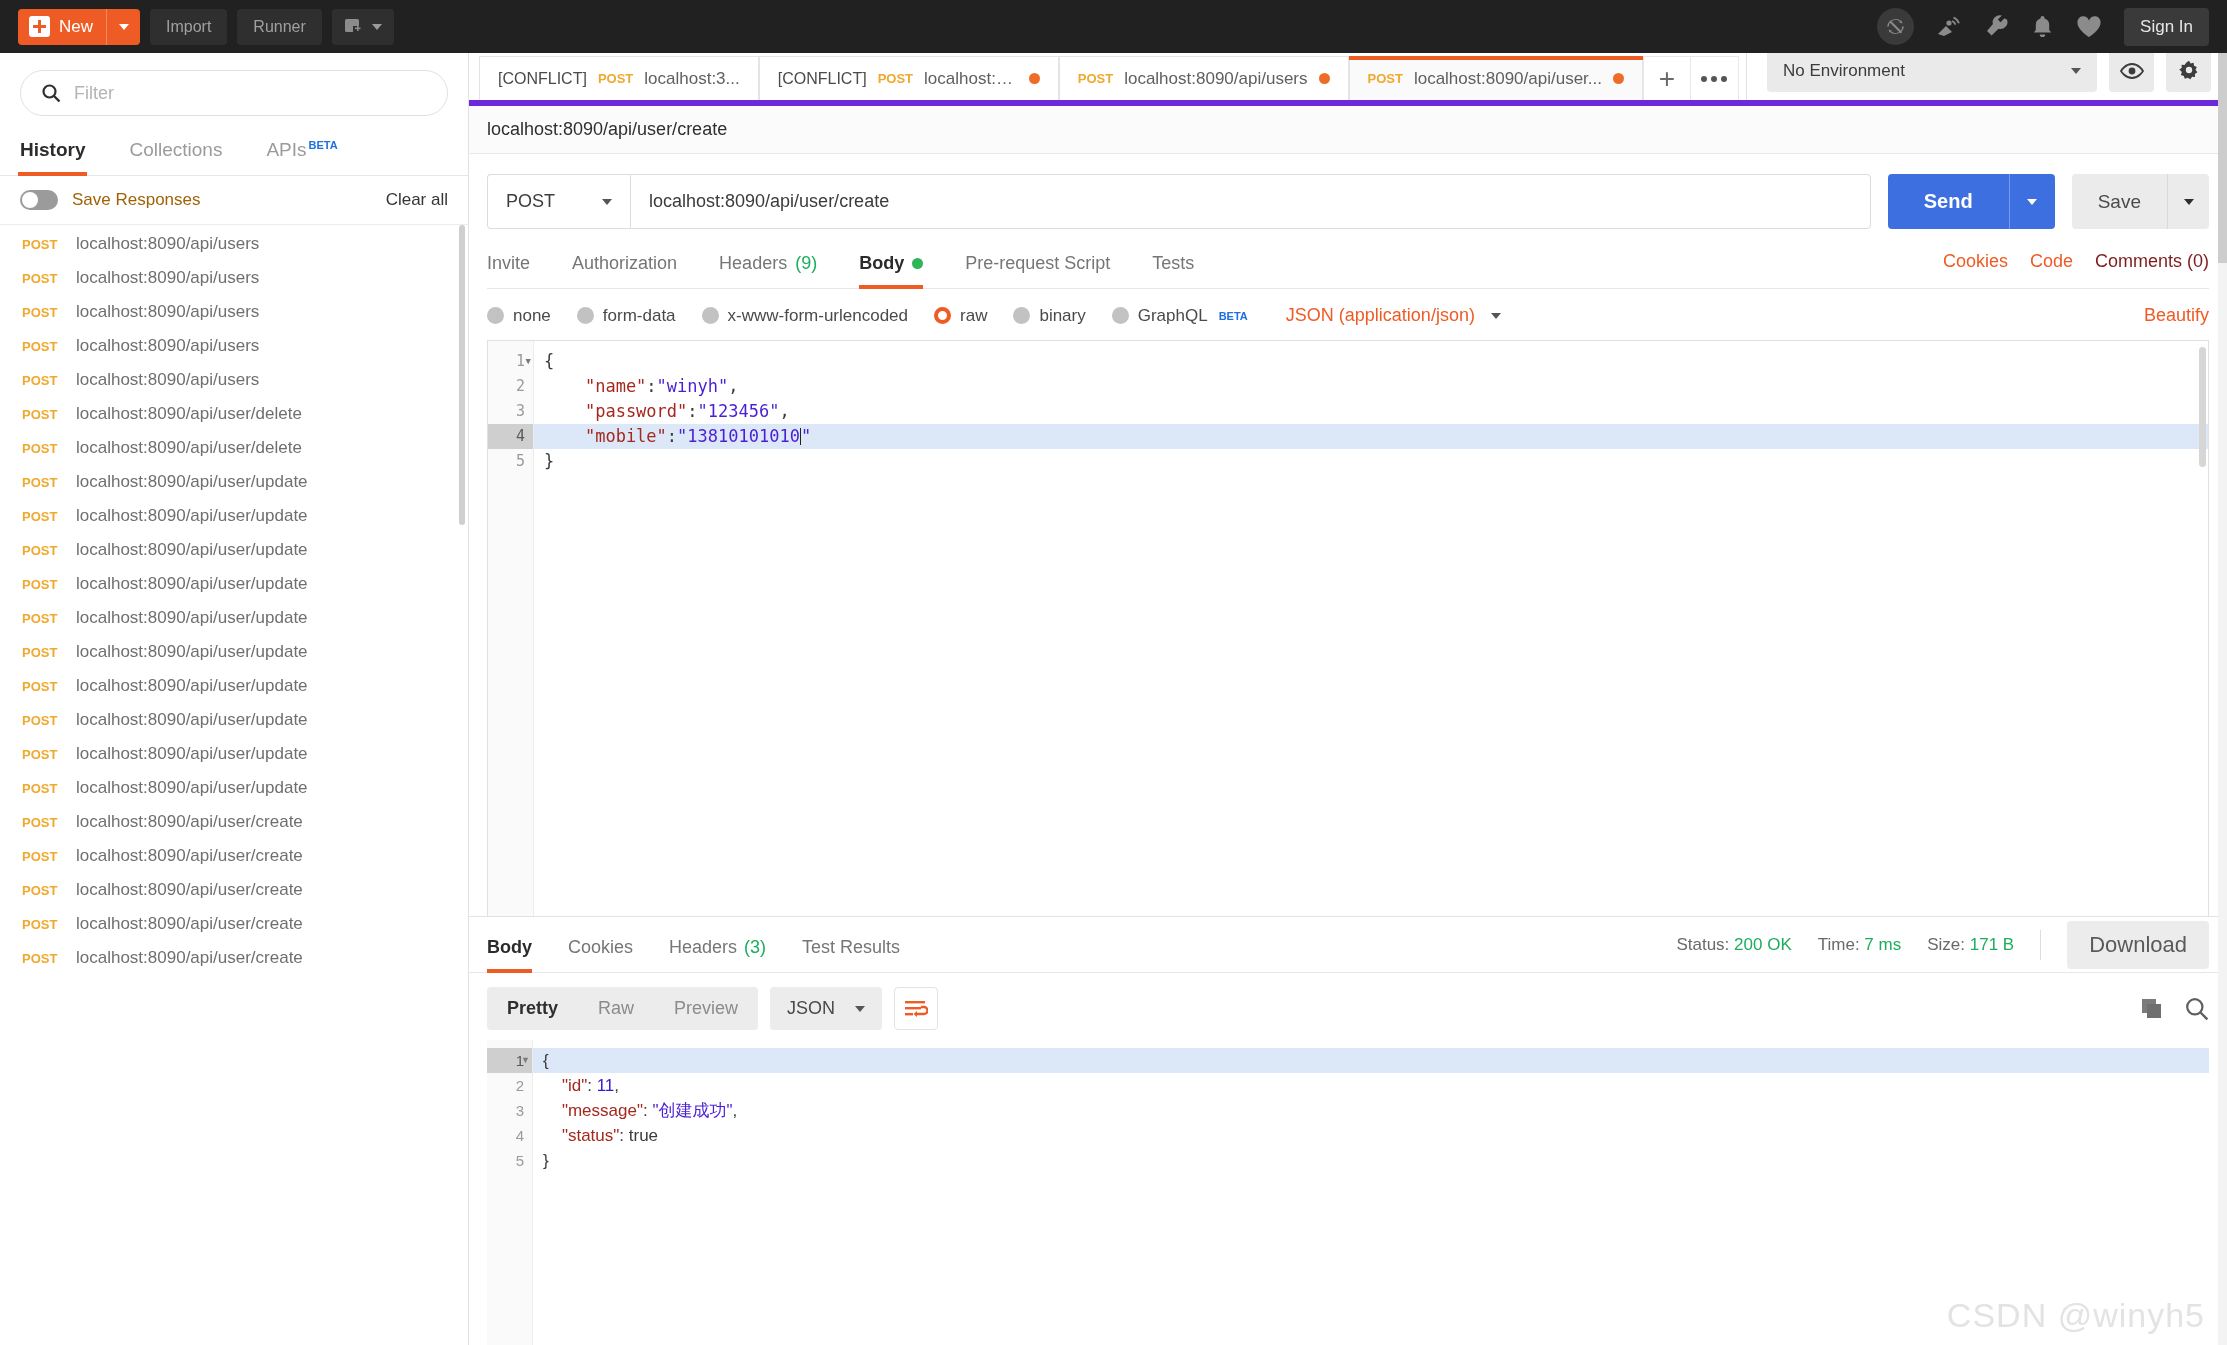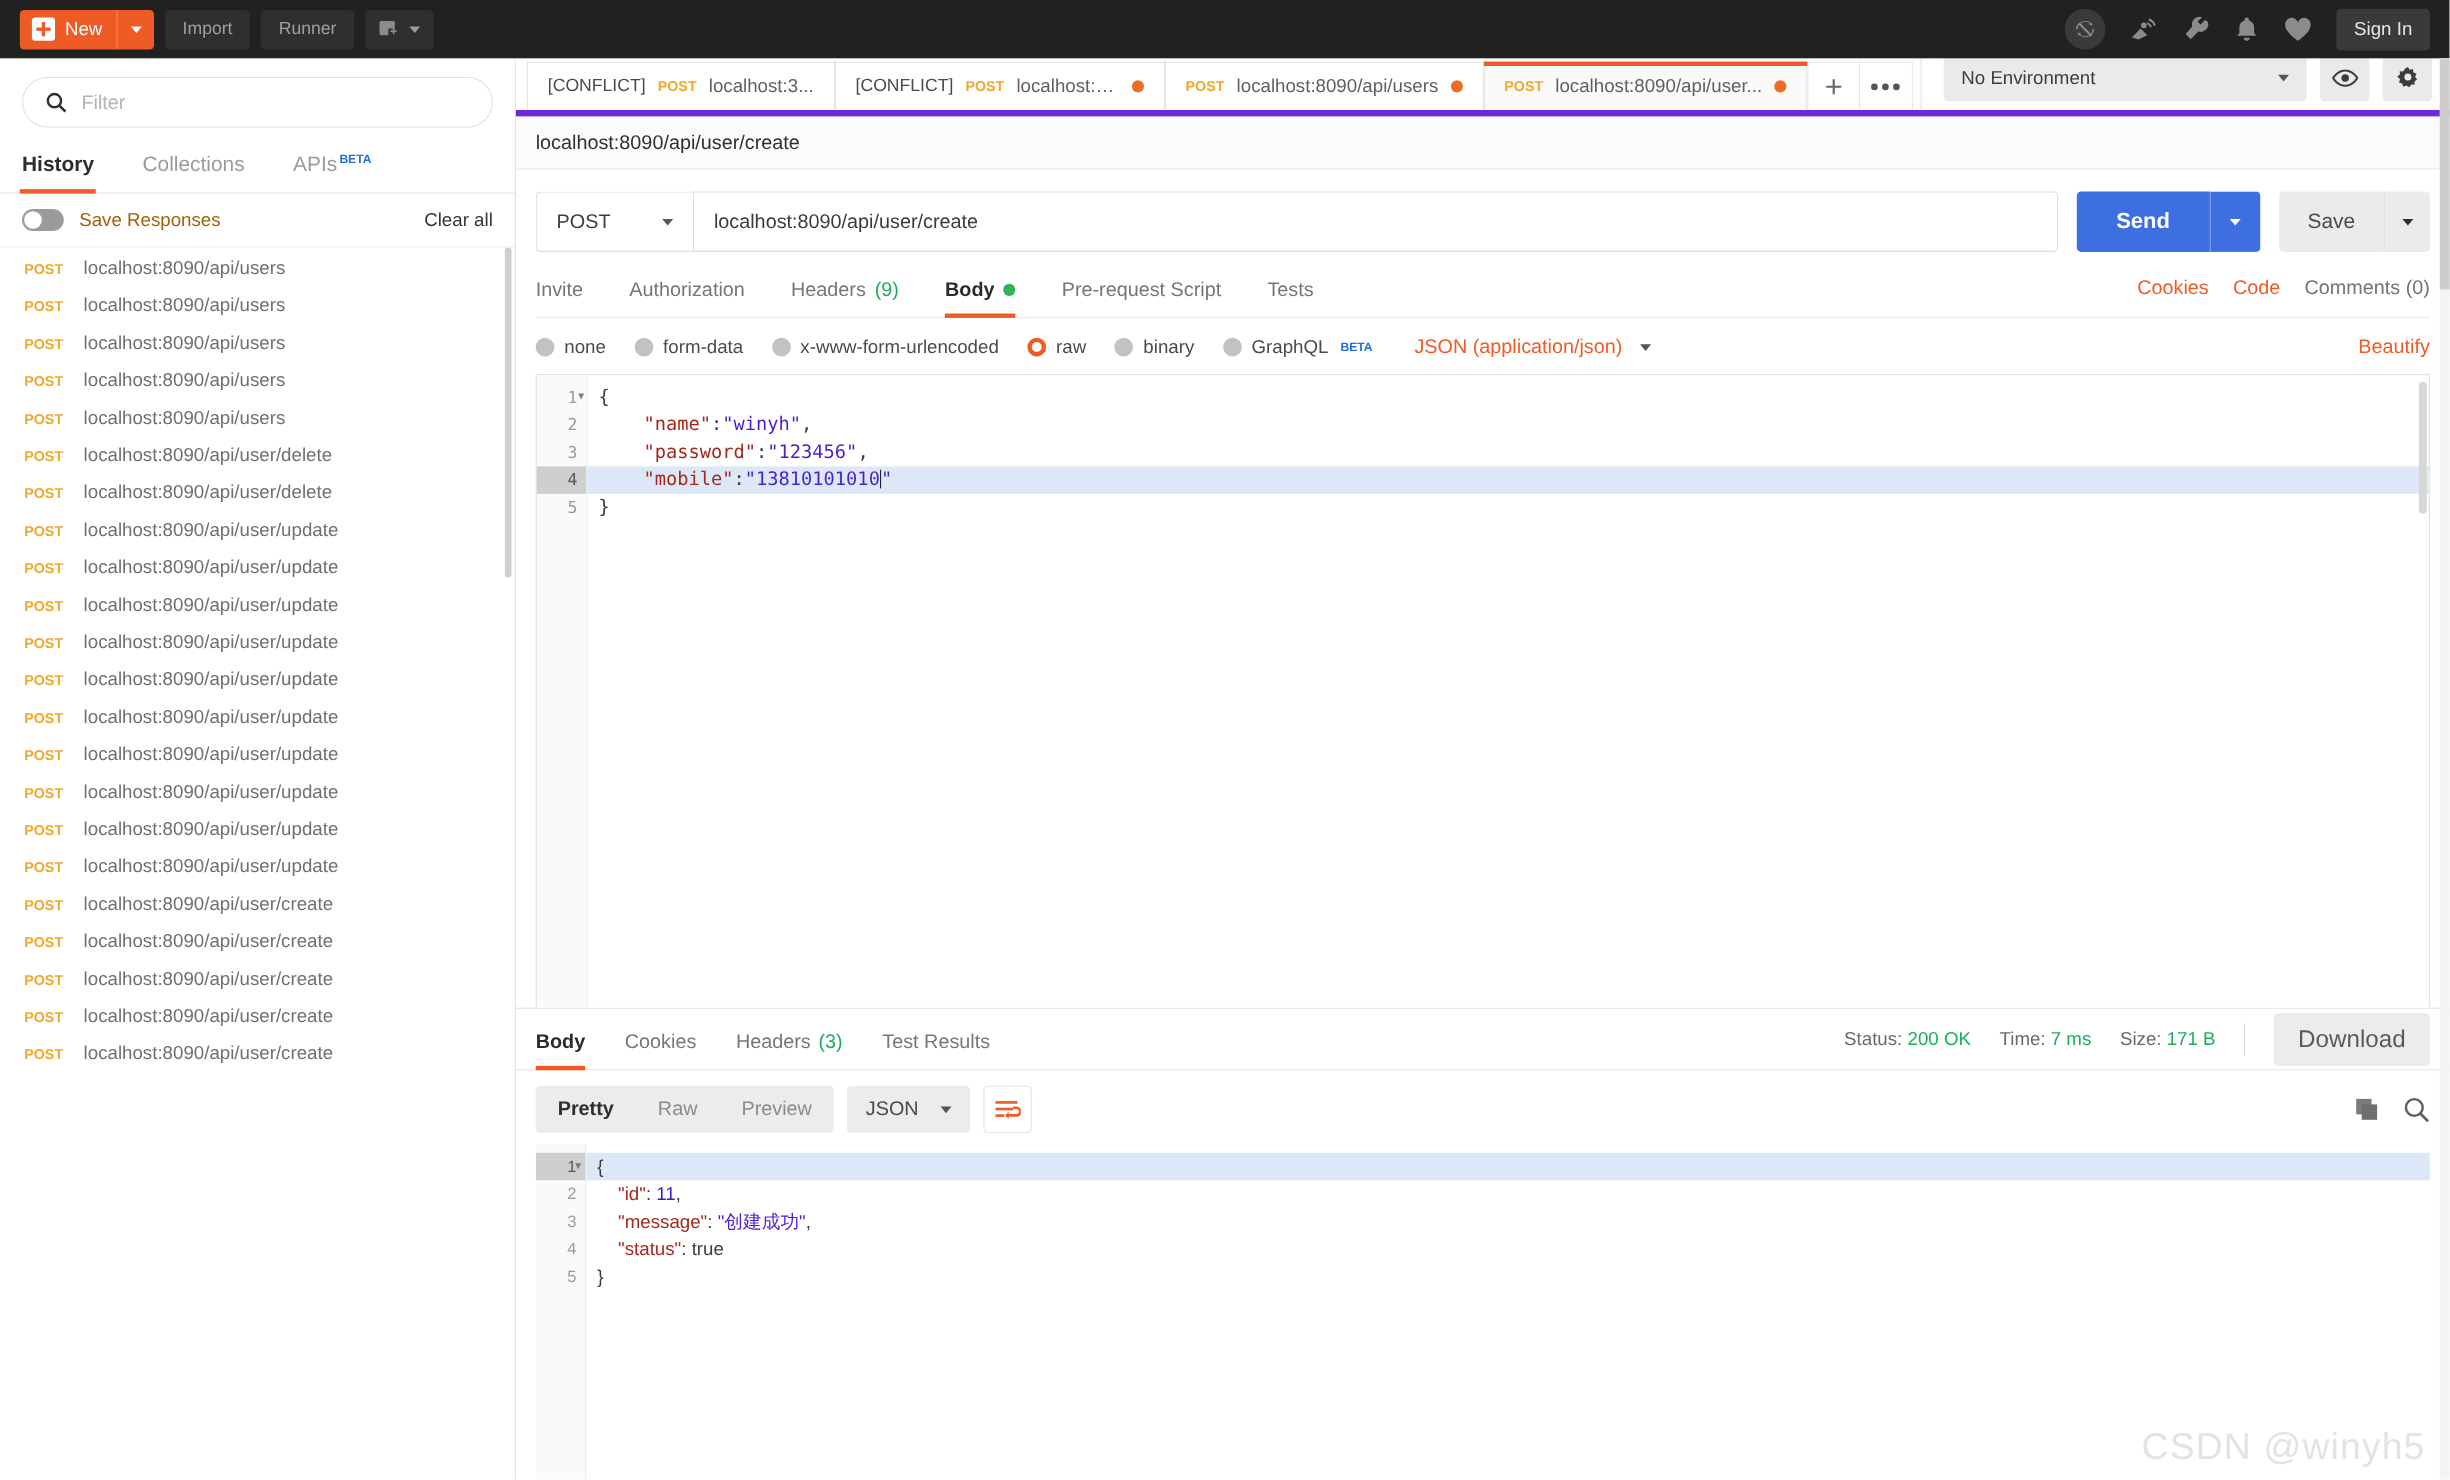--- a/index.html
+++ b/index.html
@@ -212,21 +212,21 @@
     position: relative; cursor: pointer; display: flex; align-items: center; gap: 8px;
   }
   .rq-tab.active { color: #2b2b2b; font-weight: bold; }
   .rq-tab.active::after {
     content: ""; position: absolute; left: 0; right: 0; bottom: -1px; height: 4px; background: #ef5b25;
   }
   .count-green { color: #1dad5e; }
   .dot-green { width: 11px; height: 11px; border-radius: 50%; background: #2fb457; }
   .rq-right { margin-left: auto; display: flex; align-items: center; gap: 22px; padding-bottom: 12px; }
   .lnk-orange { font-size: 18px; color: #ef5b25; cursor: pointer; }
-  .lnk-orange-f { font-size: 18px; color: #737373; cursor: pointer; }
+  .lnk-orange-f { font-size: 18px; color: #7f1d1d; cursor: pointer; }
 
   .body-opts { display: flex; align-items: center; gap: 26px; padding: 16px 0 14px 0; }
   .radio-opt { display: flex; align-items: center; gap: 9px; font-size: 17px; color: #4a4a4a; cursor: pointer; }
   .radio {
     width: 17px; height: 17px; border-radius: 50%; background: #c2c2c2; flex: 0 0 17px;
     display: flex; align-items: center; justify-content: center;
   }
   .radio.sel { background: #fff; border: 4px solid #ef5b25; width: 17px; height: 17px; }
   .beta-sup2 { font-size: 11px; color: #1e6fe0; font-weight: bold; vertical-align: super; margin-left: 2px; }
   .json-sel { display: flex; align-items: center; gap: 16px; font-size: 18px; color: #ef5b25; cursor: pointer; margin-left: 12px; }

